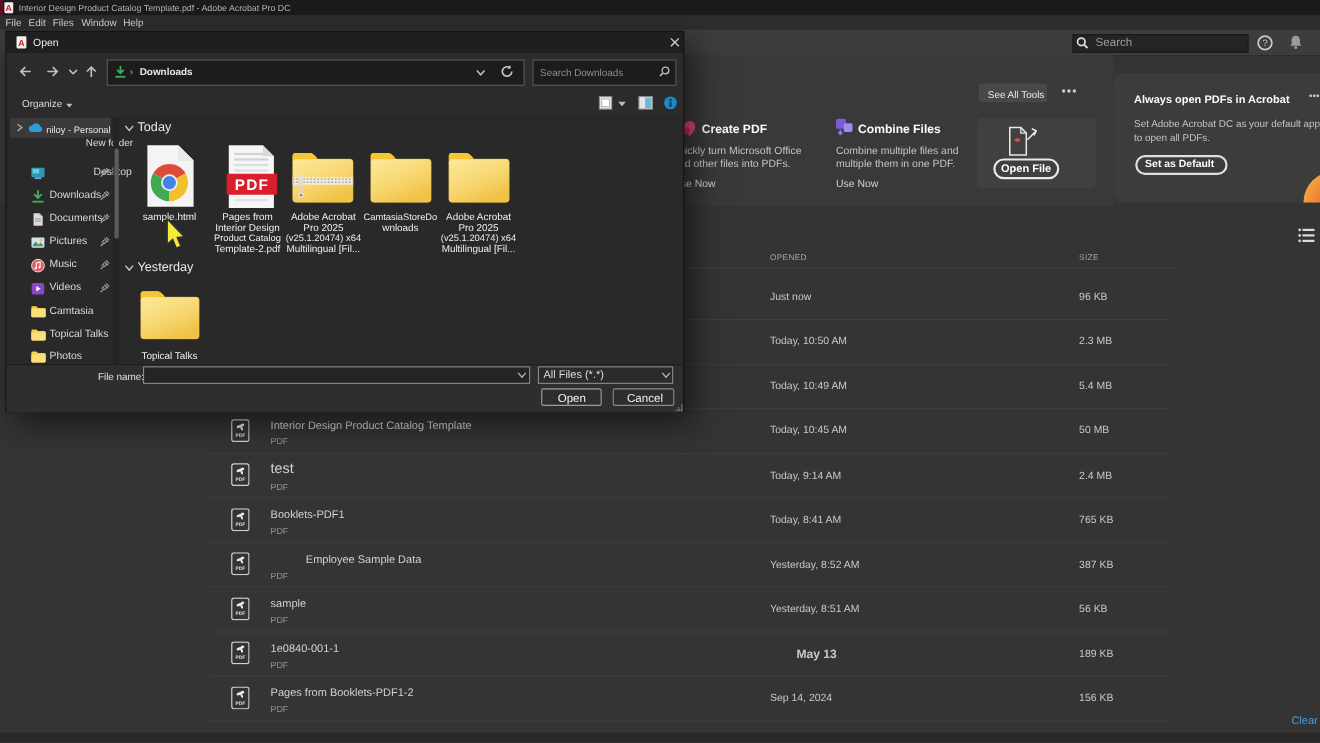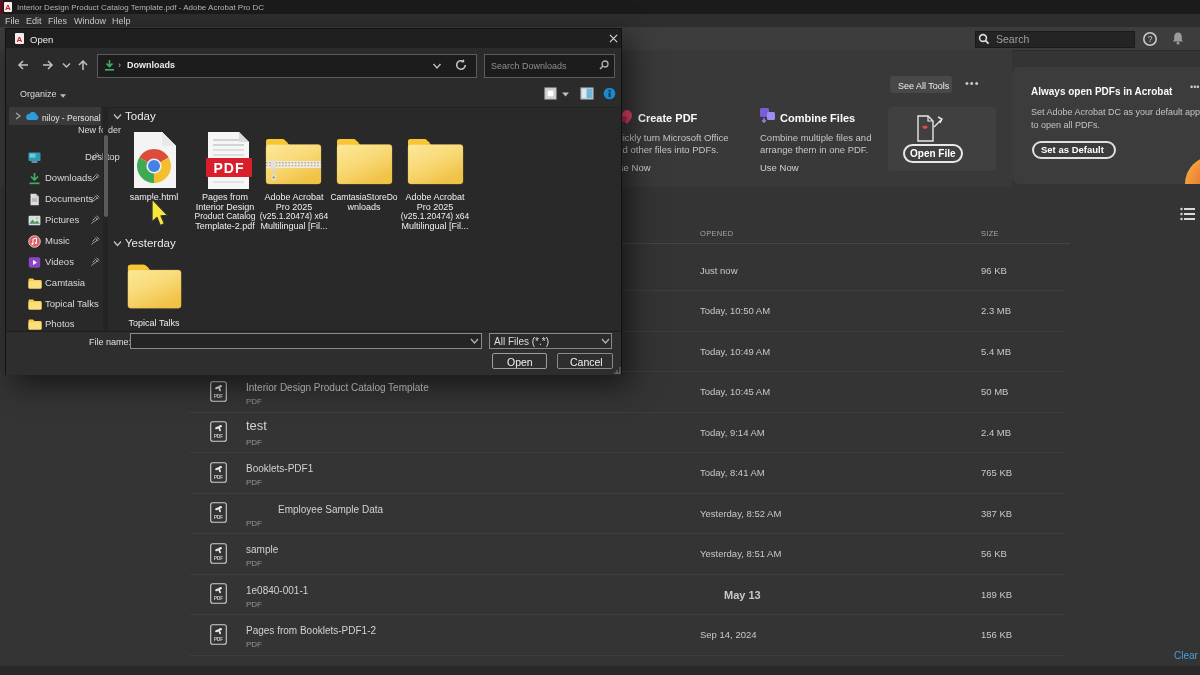--- a/index.html
+++ b/index.html
@@ -60,21 +60,21 @@
   <div class="abs txt" style="left:612px;top:144px;font-size:9.5px;color:#c6c6c6;">and other files into PDFs.</div>
   <div class="abs txt" style="left:612px;top:162px;font-size:9.5px;color:#d2d2d2;">Use Now</div>
 
   <svg class="abs" style="left:759px;top:107px;" width="17" height="17" viewBox="0 0 17 17">
     <rect x="1" y="1" width="9" height="9" rx="1.5" fill="#7a5cd6"></rect>
     <rect x="8" y="5" width="8" height="8" rx="1.5" fill="#9d8df1"></rect>
     <path d="M5 11 L5 15 M3.2 13.2 L5 15 L6.8 13.2" stroke="#8f7ae8" stroke-width="1.6" fill="none"></path>
   </svg>
   <div class="abs txt" style="left:780px;top:112px;font-size:11px;font-weight:bold;color:#fafafa;">Combine Files</div>
   <div class="abs txt" style="left:760px;top:132px;font-size:9.5px;color:#c6c6c6;">Combine multiple files and</div>
-  <div class="abs txt" style="left:760px;top:144px;font-size:9.5px;color:#c6c6c6;">arrange them in one PDF.</div>
+  <div class="abs txt" style="left:760px;top:144px;font-size:9.5px;color:#c6c6c6;">multiple them in one PDF.</div>
   <div class="abs txt" style="left:760px;top:162px;font-size:9.5px;color:#d2d2d2;">Use Now</div>
 
   <div class="abs" style="left:888px;top:107px;width:108px;height:64px;background:#404040;border-radius:4px;"></div>
   <svg class="abs" style="left:910px;top:113px;" width="36" height="32" viewBox="0 0 36 32">
     <path d="M8 3 L18 3 L23 8 L23 28 L8 28 Z" fill="none" stroke="#e6e6e6" stroke-width="1.4"></path>
     <path d="M18 3 L18 8 L23 8" fill="none" stroke="#e6e6e6" stroke-width="1.2"></path>
     <path d="M12 14 q3 -3 6 0 q-3 4 -6 0Z" fill="#d94f3f"></path>
     <path d="M24 14 L32 6 M28 4 l4 2 l-2 4" stroke="#e6e6e6" stroke-width="1.4" fill="none"></path>
   </svg>
   <div class="abs" style="left:903px;top:144px;width:56px;height:15px;border:2px solid #e8e8e8;border-radius:10px;"></div>

